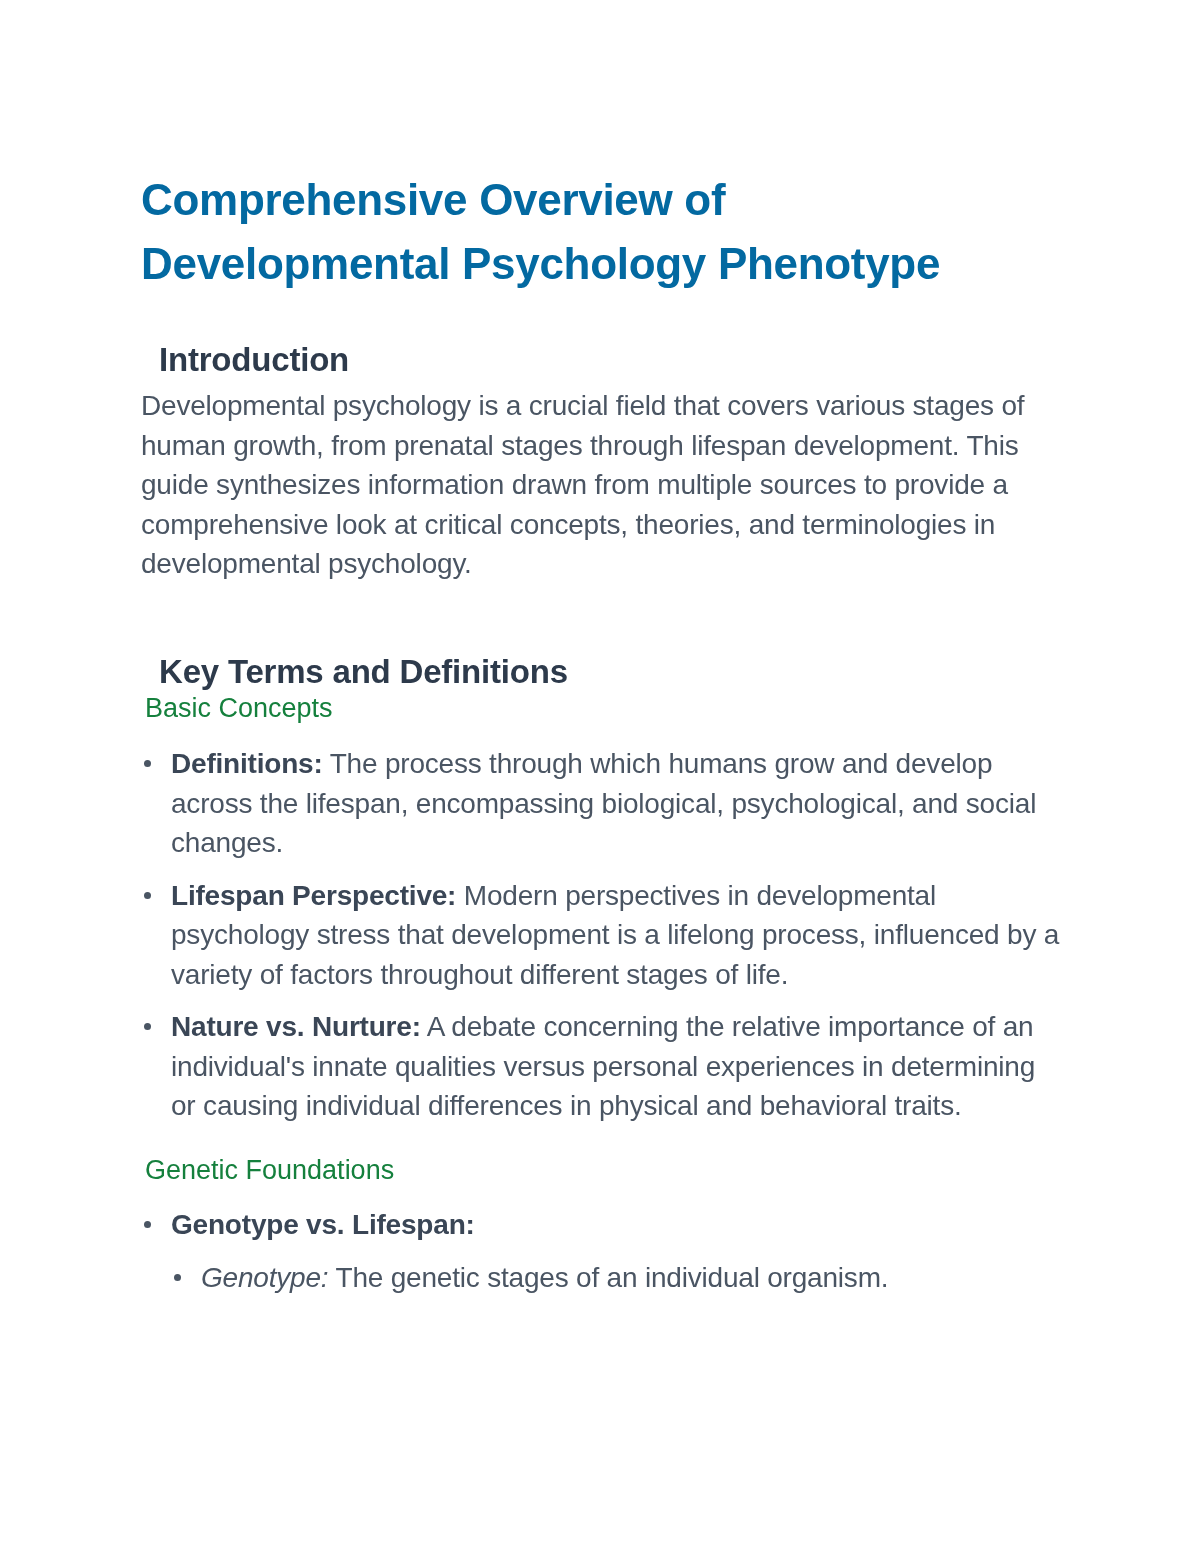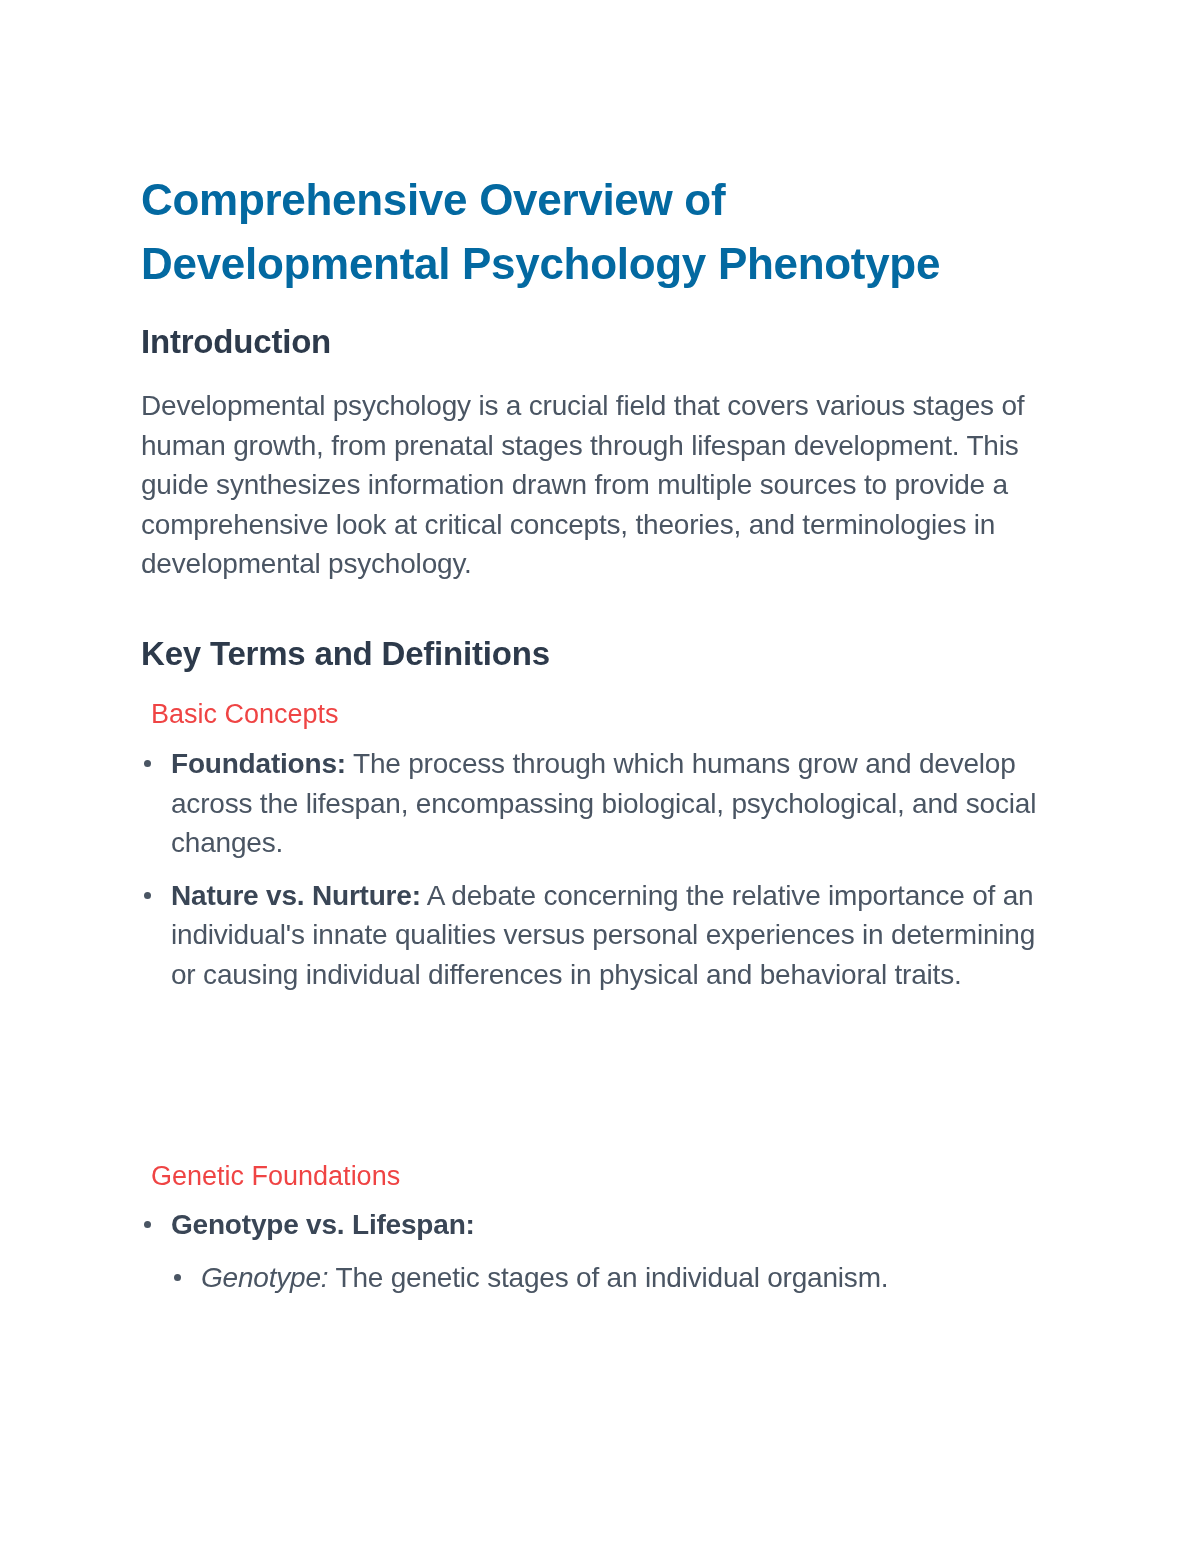--- a/index.html
+++ b/index.html
@@ -8,25 +8,25 @@
       font-family: "Liberation Sans", "DejaVu Sans", sans-serif;
       color: #4a5563;
     }
     .page { position: absolute; left: 141px; top: 168px; width: 920px; }
     h1 {
       font-size: 44px; line-height: 64px; font-weight: 700; color: #0369a1;
       margin: 0; letter-spacing: -0.3px;
     }
     h2 {
       font-size: 33px; line-height: 40px; font-weight: 700; color: #2d3a4b;
-      margin: 0; letter-spacing: -0.2px;
+      margin: 18px; letter-spacing: -0.2px;
     }
     h3 {
-      font-size: 27px; line-height: 34px; font-weight: 400; color: #ef4444;
-      margin: 10px;
+      font-size: 27px; line-height: 34px; font-weight: 400; color: #15803d;
+      margin: 4px;
     }
     p, li {
       font-size: 28px; line-height: 39.5px; color: #4a5563; margin: 0;
       letter-spacing: -0.2px;
     }
     strong { font-weight: 700; color: #3a4656; }
     em { font-style: italic; }
     ul { margin: 0; padding: 0; list-style: none; }
     li { position: relative; padding-left: 30px; }
     li::before {
@@ -57,21 +57,24 @@
   </h1>
 
   <h2 class="intro-h">Introduction</h2>
   <p class="intro-p">Developmental psychology is a crucial field that covers various stages of human growth, from prenatal stages through lifespan development. This guide synthesizes information drawn from multiple sources to provide a comprehensive look at critical concepts, theories, and terminologies in developmental psychology.</p>
 
   <h2 class="key-h">Key Terms and Definitions</h2>
 
   <h3 class="basic-h">Basic Concepts</h3>
   <ul class="basic-list">
     <li>
-      <strong>Foundations:</strong><span> The process through which humans grow and develop across the lifespan, encompassing biological, psychological, and social changes.</span>
+      <strong>Definitions:</strong><span> The process through which humans grow and develop across the lifespan, encompassing biological, psychological, and social changes.</span>
+    </li>
+    <li>
+      <strong>Lifespan Perspective:</strong><span> Modern perspectives in developmental psychology stress that development is a lifelong process, influenced by a variety of factors throughout different stages of life.</span>
     </li>
     <li>
       <strong>Nature vs. Nurture:</strong><span> A debate concerning the relative importance of an individual's innate qualities versus personal experiences in determining or causing individual differences in physical and behavioral traits.</span>
     </li>
   </ul>
 
   <h3 class="gen-h">Genetic Foundations</h3>
   <ul class="gen-list">
     <li>
       <strong>Genotype vs. Lifespan:</strong>

